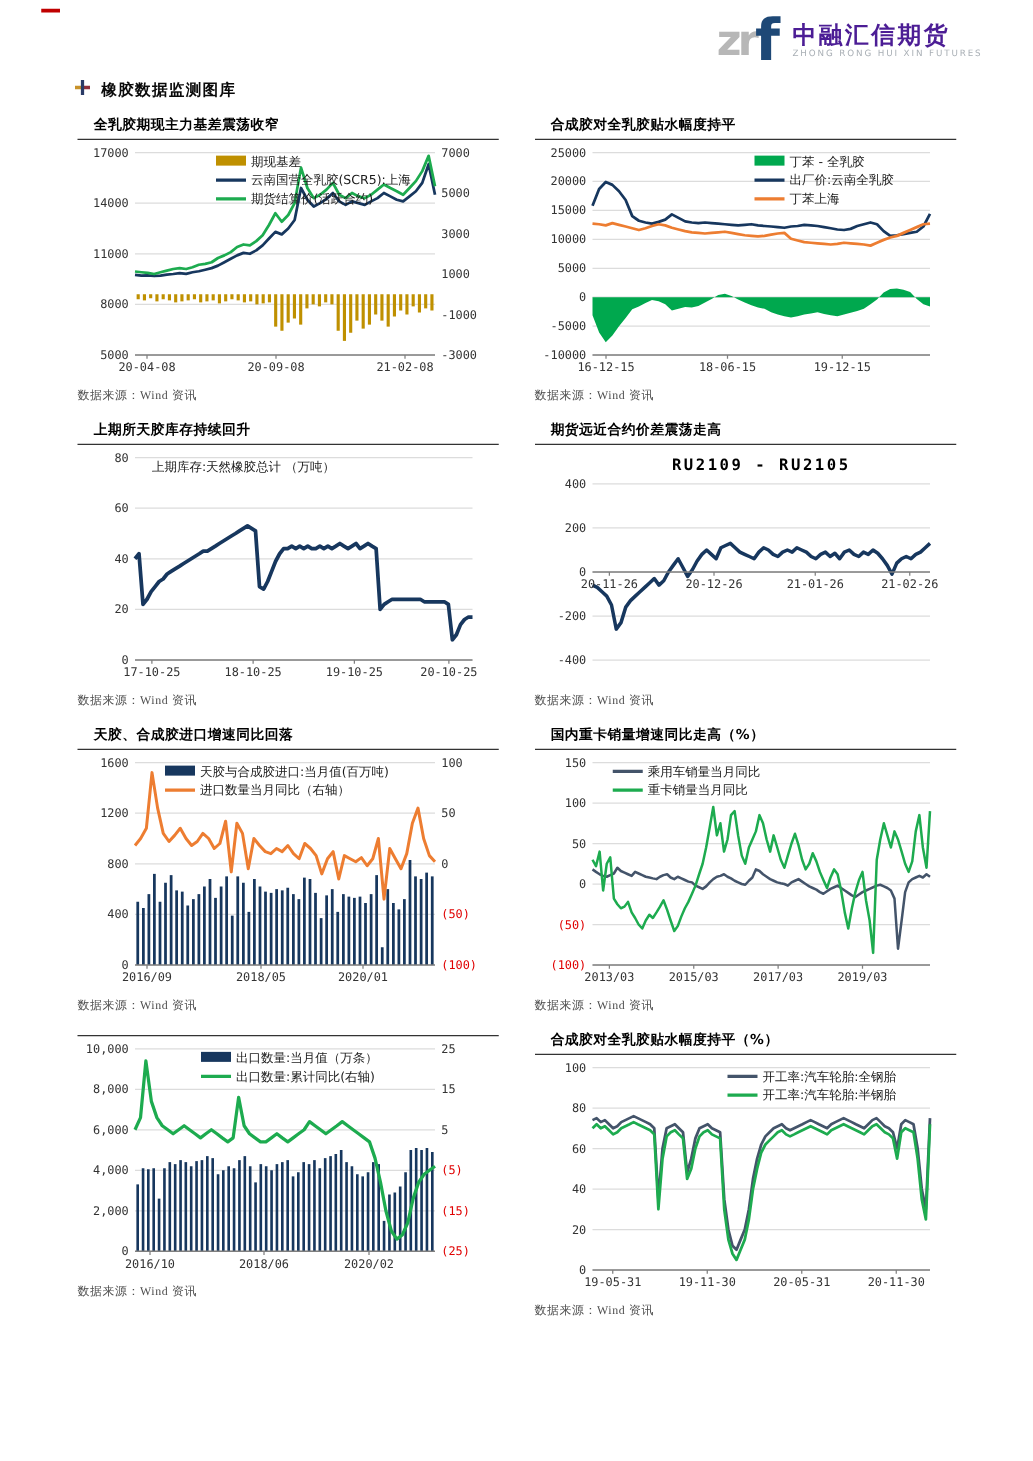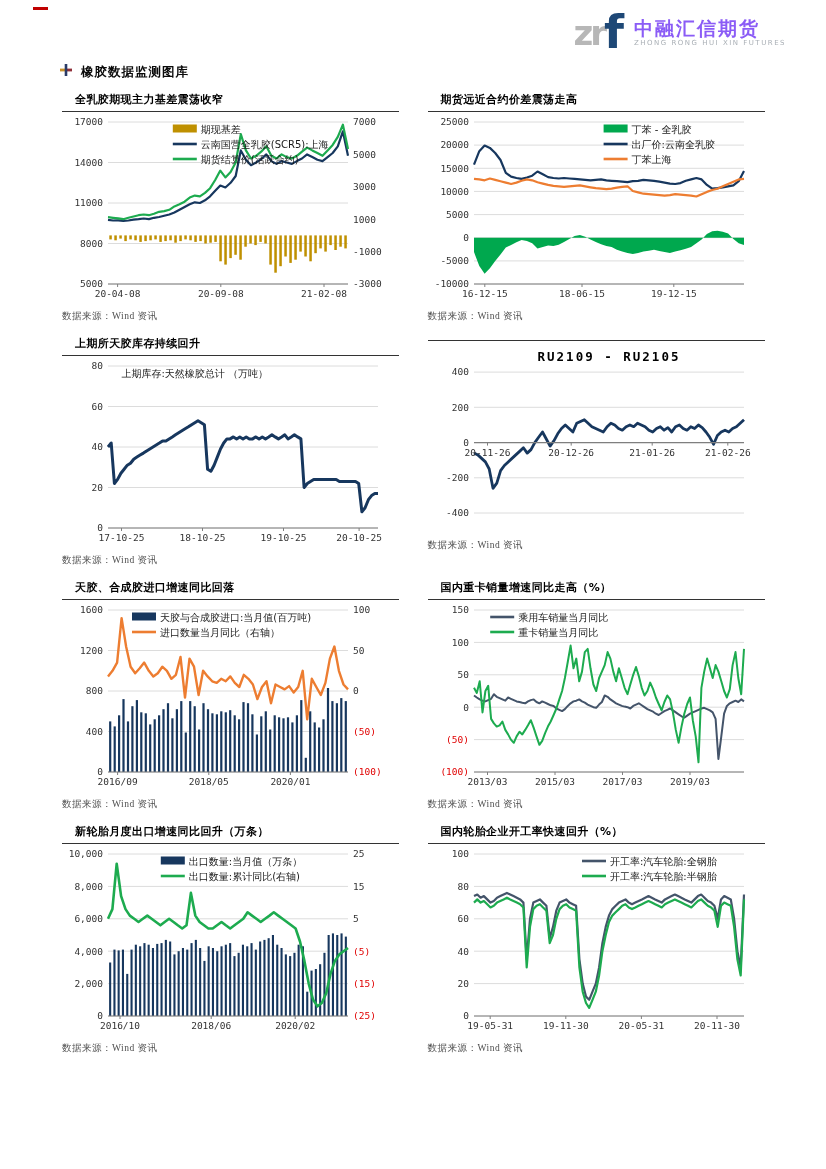--- a/index.html
+++ b/index.html
@@ -4,21 +4,21 @@
 <style>
   html,body{margin:0;padding:0;background:#fff;}
   .page{position:relative;width:826px;height:1169px;background:#fff;overflow:hidden;
         font-family:"DejaVu Sans","Liberation Sans",sans-serif;color:#000;}
   .top-mark{position:absolute;left:33px;top:7px;width:15px;height:3px;background:#C00000;}
   
   .hdr{position:absolute;top:12px;right:40px;display:flex;align-items:center;}
   .logo-zr{font-weight:bold;font-size:34px;color:#B7B7B7;letter-spacing:-3px;line-height:1;}
   .logo-f{font-weight:bold;font-size:46px;color:#1E4876;line-height:0.9;margin-left:0px;}
   .logo-txt{margin-left:10px;border-left:0;}
-  .logo-cn{font-size:19px;font-weight:bold;color:#8b5cf6;letter-spacing:2px;line-height:1.1;}
+  .logo-cn{font-size:19px;font-weight:bold;color:#4c1d95;letter-spacing:2px;line-height:1.1;}
   .logo-en{font-size:7px;color:#A9AFB5;letter-spacing:1.5px;margin-top:0;text-align:right;}
   
   .sect{position:absolute;top:64px;left:60px;display:flex;gap:9px;}
   .sect-title{font-size:12.5px;font-weight:bold;letter-spacing:1px;color:#0a0a0a;}
   
   .grid{position:absolute;top:92px;left:62px;width:718px;display:grid;
         grid-template-columns:1fr 1fr;column-gap:44px;row-gap:20px;gap:13px;}
   .cell{width:337px;}
   .c-title{font-size:11px;font-weight:bold;color:#000;padding-left:13px;letter-spacing:0.4px;line-height:15px;}
   .c-rule{border:0;border-top:1.2px solid #333;margin:4px 0 2px 0;}
@@ -134,21 +134,21 @@
           <rect x="110.80000000000001" y="10.5" width="24" height="8" fill="#BF9000"></rect>
           <text class="cjk" x="138.8" y="18.5" font-size="10" fill="#1a1a1a">期现基差</text>
           <line x1="110.80000000000001" y1="30" x2="134.8" y2="30" stroke="#17375E" stroke-width="2.6"></line>
           <text class="cjk" x="138.8" y="33.5" font-size="10" fill="#1a1a1a">云南国营全乳胶(SCR5):上海</text>
           <line x1="110.80000000000001" y1="45" x2="134.8" y2="45" stroke="#1DAB4F" stroke-width="2.6"></line>
           <text class="cjk" x="138.8" y="48.5" font-size="10" fill="#1a1a1a">期货结算价(活跃合约)</text>
         </svg>
       <div class="c-src">数据来源：Wind 资讯</div>
     </div>
     <div class="cell">
-      <div class="c-title">期货远近合约价差震荡走高</div>
+      <div class="c-title">合成胶对全乳胶贴水幅度持平</div>
       <hr class="c-rule">
       <svg class="plot" viewBox="0 0 330 192" width="330" height="192">
           <line x1="46" y1="8.0" x2="316" y2="8.0" stroke="#DCDCDC" stroke-width="1"></line>
           <line x1="46" y1="31.1" x2="316" y2="31.1" stroke="#DCDCDC" stroke-width="1"></line>
           <line x1="46" y1="54.3" x2="316" y2="54.3" stroke="#DCDCDC" stroke-width="1"></line>
           <line x1="46" y1="77.4" x2="316" y2="77.4" stroke="#DCDCDC" stroke-width="1"></line>
           <line x1="46" y1="100.6" x2="316" y2="100.6" stroke="#DCDCDC" stroke-width="1"></line>
           <line x1="46" y1="123.7" x2="316" y2="123.7" stroke="#DCDCDC" stroke-width="1"></line>
           <line x1="46" y1="146.9" x2="316" y2="146.9" stroke="#DCDCDC" stroke-width="1"></line>
           <line x1="46" y1="170.0" x2="316" y2="170.0" stroke="#DCDCDC" stroke-width="1"></line>
@@ -201,20 +201,21 @@
           <text x="41" y="11.3" font-size="9.5" fill="#333" text-anchor="end">80</text>
           <text x="41" y="51.8" font-size="9.5" fill="#333" text-anchor="end">60</text>
           <text x="41" y="92.3" font-size="9.5" fill="#333" text-anchor="end">40</text>
           <text x="41" y="132.8" font-size="9.5" fill="#333" text-anchor="end">20</text>
           <text x="41" y="173.3" font-size="9.5" fill="#333" text-anchor="end">0</text>
           <text class="cjk" x="59.5" y="18.5" font-size="10" fill="#1a1a1a">上期库存:天然橡胶总计 （万吨）</text>
         </svg>
       <div class="c-src">数据来源：Wind 资讯</div>
     </div>
     <div class="cell">
+      <div class="c-title">期货远近合约价差震荡走高</div>
       <hr class="c-rule">
       <svg class="plot" viewBox="0 0 330 192" width="330" height="192">
           <line x1="46" y1="29.1" x2="316" y2="29.1" stroke="#DCDCDC" stroke-width="1"></line>
           <line x1="46" y1="64.3" x2="316" y2="64.3" stroke="#DCDCDC" stroke-width="1"></line>
           <line x1="46" y1="99.6" x2="316" y2="99.6" stroke="#DCDCDC" stroke-width="1"></line>
           <line x1="46" y1="134.8" x2="316" y2="134.8" stroke="#DCDCDC" stroke-width="1"></line>
           <line x1="46" y1="170.0" x2="316" y2="170.0" stroke="#DCDCDC" stroke-width="1"></line>
           <polyline points="46.0,110.1 49.8,111.9 53.6,115.4 57.4,118.9 61.2,126.0 65.0,145.3 68.8,140.1 72.6,127.7 76.4,122.5 80.2,118.9 84.0,115.4 87.8,111.9 91.6,108.4 95.4,104.8 99.2,110.1 103.0,106.6 106.8,99.6 110.6,94.3 114.5,89.0 118.3,96.0 122.1,103.1 125.9,97.8 129.7,90.8 133.5,85.5 137.3,82.0 141.1,85.5 144.9,89.0 148.7,80.2 152.5,78.4 156.3,76.7 160.1,80.2 163.9,83.7 167.7,85.5 171.5,87.2 175.3,89.0 179.1,83.7 182.9,80.2 186.7,82.0 190.5,85.5 194.3,87.2 198.1,83.7 201.9,82.0 205.7,83.7 209.5,80.2 213.3,82.0 217.1,83.7 220.9,87.2 224.7,89.0 228.5,85.5 232.3,83.7 236.1,87.2 239.9,84.6 243.7,89.0 247.5,83.7 251.4,82.0 255.2,85.5 259.0,87.2 262.8,83.7 266.6,85.5 270.4,82.0 274.2,84.6 278.0,89.0 281.8,94.3 285.6,101.3 289.4,92.5 293.2,89.0 297.0,87.2 300.8,89.0 304.6,85.5 308.4,83.7 312.2,80.2 316.0,76.7 " fill="none" stroke="#17375E" stroke-width="2.8" stroke-linejoin="round"></polyline>
           <line x1="46" y1="99.6" x2="316" y2="99.6" stroke="#7F7F7F" stroke-width="1.2"></line>
           <line x1="59.5" y1="99.6" x2="59.5" y2="102.6" stroke="#7F7F7F"></line>
@@ -350,21 +351,20 @@
           <text x="41" y="140.9" font-size="9.5" fill="#E00000" text-anchor="end">(50)</text>
           <text x="41" y="173.3" font-size="9.5" fill="#E00000" text-anchor="end">(100)</text>
           <line x1="62.2" y1="15" x2="86.2" y2="15" stroke="#44546A" stroke-width="2.6"></line>
           <text class="cjk" x="90.2" y="18.5" font-size="10" fill="#1a1a1a">乘用车销量当月同比</text>
           <line x1="62.2" y1="30" x2="86.2" y2="30" stroke="#1DAB4F" stroke-width="2.6"></line>
           <text class="cjk" x="90.2" y="33.5" font-size="10" fill="#1a1a1a">重卡销量当月同比</text>
         </svg>
       <div class="c-src">数据来源：Wind 资讯</div>
     </div>
     <div class="cell">
-      <div class="c-title">新轮胎月度出口增速同比回升（万条）</div>
       <hr class="c-rule">
       <svg class="plot" viewBox="0 0 330 192" width="330" height="192">
           <line x1="46" y1="8.0" x2="286" y2="8.0" stroke="#DCDCDC" stroke-width="1"></line>
           <line x1="46" y1="40.4" x2="286" y2="40.4" stroke="#DCDCDC" stroke-width="1"></line>
           <line x1="46" y1="72.8" x2="286" y2="72.8" stroke="#DCDCDC" stroke-width="1"></line>
           <line x1="46" y1="105.2" x2="286" y2="105.2" stroke="#DCDCDC" stroke-width="1"></line>
           <line x1="46" y1="137.6" x2="286" y2="137.6" stroke="#DCDCDC" stroke-width="1"></line>
           <line x1="46" y1="170.0" x2="286" y2="170.0" stroke="#DCDCDC" stroke-width="1"></line>
           <rect x="47.1" y="116.5" width="2.1" height="53.5" fill="#17375E"></rect>
           <rect x="51.4" y="103.6" width="2.1" height="66.4" fill="#17375E"></rect>
@@ -443,21 +443,21 @@
           <text x="291" y="140.9" font-size="9.5" fill="#E00000" text-anchor="start">(15)</text>
           <text x="291" y="173.3" font-size="9.5" fill="#E00000" text-anchor="start">(25)</text>
           <rect x="98.8" y="10.5" width="24" height="8" fill="#17375E"></rect>
           <text class="cjk" x="126.8" y="18.5" font-size="10" fill="#1a1a1a">出口数量:当月值（万条）</text>
           <line x1="98.8" y1="30" x2="122.8" y2="30" stroke="#1DAB4F" stroke-width="2.6"></line>
           <text class="cjk" x="126.8" y="33.5" font-size="10" fill="#1a1a1a">出口数量:累计同比(右轴)</text>
         </svg>
       <div class="c-src">数据来源：Wind 资讯</div>
     </div>
     <div class="cell">
-      <div class="c-title">国内轮胎企业开工率快速回升（%）</div>
+      <div class="c-title">合成胶对全乳胶贴水幅度持平（%）</div>
       <hr class="c-rule">
       <svg class="plot" viewBox="0 0 330 192" width="330" height="192">
           <line x1="46" y1="8.0" x2="316" y2="8.0" stroke="#DCDCDC" stroke-width="1"></line>
           <line x1="46" y1="40.4" x2="316" y2="40.4" stroke="#DCDCDC" stroke-width="1"></line>
           <line x1="46" y1="72.8" x2="316" y2="72.8" stroke="#DCDCDC" stroke-width="1"></line>
           <line x1="46" y1="105.2" x2="316" y2="105.2" stroke="#DCDCDC" stroke-width="1"></line>
           <line x1="46" y1="137.6" x2="316" y2="137.6" stroke="#DCDCDC" stroke-width="1"></line>
           <line x1="46" y1="170.0" x2="316" y2="170.0" stroke="#DCDCDC" stroke-width="1"></line>
           <polyline points="46.0,50.1 49.3,48.5 52.6,51.7 55.9,50.1 59.2,53.4 62.5,56.6 65.8,55.0 69.0,51.7 72.3,50.1 75.6,48.5 78.9,46.9 82.2,48.5 85.5,50.1 88.8,51.7 92.1,53.4 95.4,56.6 98.7,113.3 102.0,72.8 105.3,56.6 108.6,55.0 111.9,53.4 115.1,56.6 118.4,59.8 121.7,92.2 125.0,80.9 128.3,64.7 131.6,56.6 134.9,55.0 138.2,53.4 141.5,56.6 144.8,58.2 148.1,59.8 151.4,113.3 154.7,137.6 158.0,150.6 161.2,153.8 164.5,145.7 167.8,137.6 171.1,121.4 174.4,97.1 177.7,80.9 181.0,69.6 184.3,63.1 187.6,59.8 190.9,56.6 194.2,55.0 197.5,53.4 200.8,56.6 204.0,58.2 207.3,56.6 210.6,55.0 213.9,53.4 217.2,51.7 220.5,50.1 223.8,51.7 227.1,53.4 230.4,55.0 233.7,56.6 237.0,53.4 240.3,51.7 243.6,50.1 246.9,48.5 250.1,50.1 253.4,51.7 256.7,53.4 260.0,55.0 263.3,56.6 266.6,53.4 269.9,50.1 273.2,48.5 276.5,51.7 279.8,55.0 283.1,56.6 286.4,59.8 289.7,72.8 293.0,53.4 296.2,50.1 299.5,51.7 302.8,53.4 306.1,72.8 309.4,105.2 312.7,121.4 316.0,48.5 " fill="none" stroke="#44546A" stroke-width="2.2" stroke-linejoin="round"></polyline>
           <polyline points="46.0,56.6 49.3,53.4 52.6,56.6 55.9,55.0 59.2,58.2 62.5,61.5 65.8,59.8 69.0,56.6 72.3,55.0 75.6,53.4 78.9,51.7 82.2,53.4 85.5,55.0 88.8,56.6 92.1,58.2 95.4,61.5 98.7,121.4 102.0,80.9 105.3,63.1 108.6,59.8 111.9,58.2 115.1,61.5 118.4,64.7 121.7,97.1 125.0,89.0 128.3,72.8 131.6,63.1 134.9,59.8 138.2,58.2 141.5,61.5 144.8,63.1 148.1,64.7 151.4,121.4 154.7,145.7 158.0,157.0 161.2,161.9 164.5,153.8 167.8,145.7 171.1,129.5 174.4,105.2 177.7,89.0 181.0,76.0 184.3,69.6 187.6,66.3 190.9,63.1 194.2,59.8 197.5,58.2 200.8,61.5 204.0,63.1 207.3,61.5 210.6,59.8 213.9,58.2 217.2,56.6 220.5,55.0 223.8,56.6 227.1,58.2 230.4,59.8 233.7,61.5 237.0,58.2 240.3,56.6 243.6,55.0 246.9,53.4 250.1,55.0 253.4,56.6 256.7,58.2 260.0,59.8 263.3,61.5 266.6,58.2 269.9,55.0 273.2,53.4 276.5,56.6 279.8,59.8 283.1,61.5 286.4,64.7 289.7,80.9 293.0,59.8 296.2,56.6 299.5,58.2 302.8,59.8 306.1,80.9 309.4,113.3 312.7,129.5 316.0,53.4 " fill="none" stroke="#1DAB4F" stroke-width="2.2" stroke-linejoin="round"></polyline>

